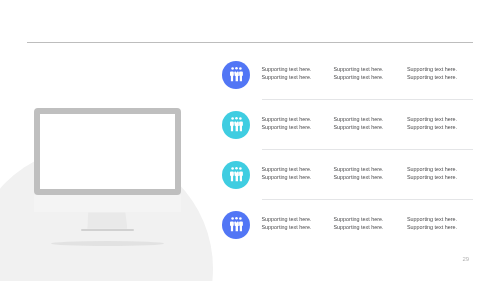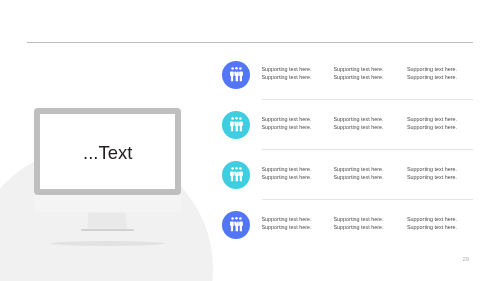--- a/index.html
+++ b/index.html
@@ -43,21 +43,20 @@
 <body>
 
 <div class="slide">
 
   <div class="bg-circle"></div>
 
   <div class="top-rule"></div>
 
   <div class="monitor-reflection"></div>
   <div class="monitor"></div>
-  <div class="screen-text">...Text</div>
   <div class="stand"></div>
   <div class="stand-base"></div>
   <div class="desk-shadow"></div>
 
   <div class="rows" id="rows">
       <div class="icon-circle" style="top: 60.55px; background: rgb(82, 118, 245);">
         <svg viewBox="0 0 129 143" width="12.9" height="14.3">
           <circle cx="26" cy="15" r="13" fill="#fff"></circle>
           <circle cx="65" cy="13" r="13" fill="#fff"></circle>
           <circle cx="104" cy="15" r="13" fill="#fff"></circle>

